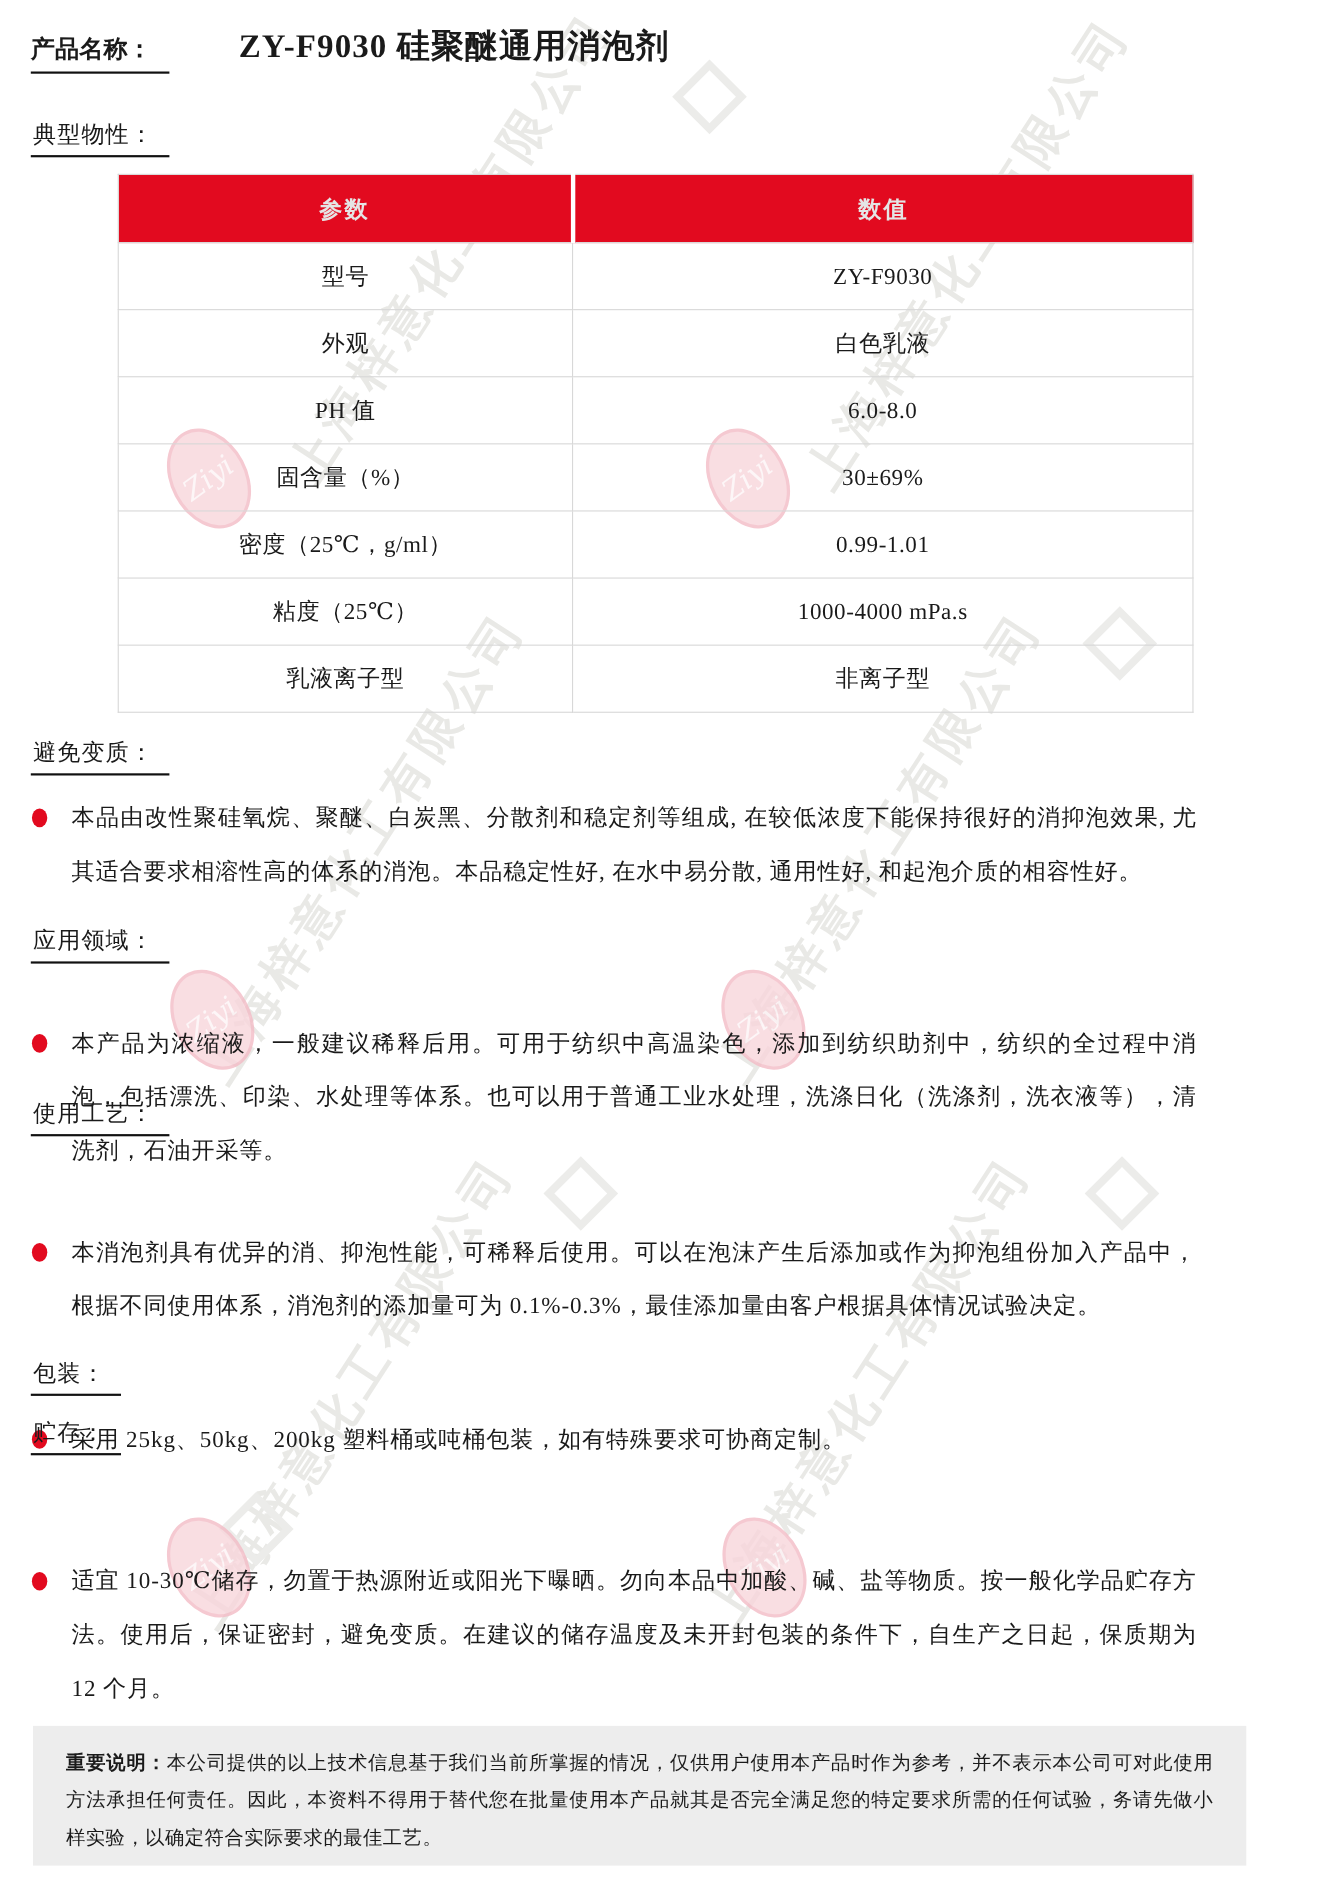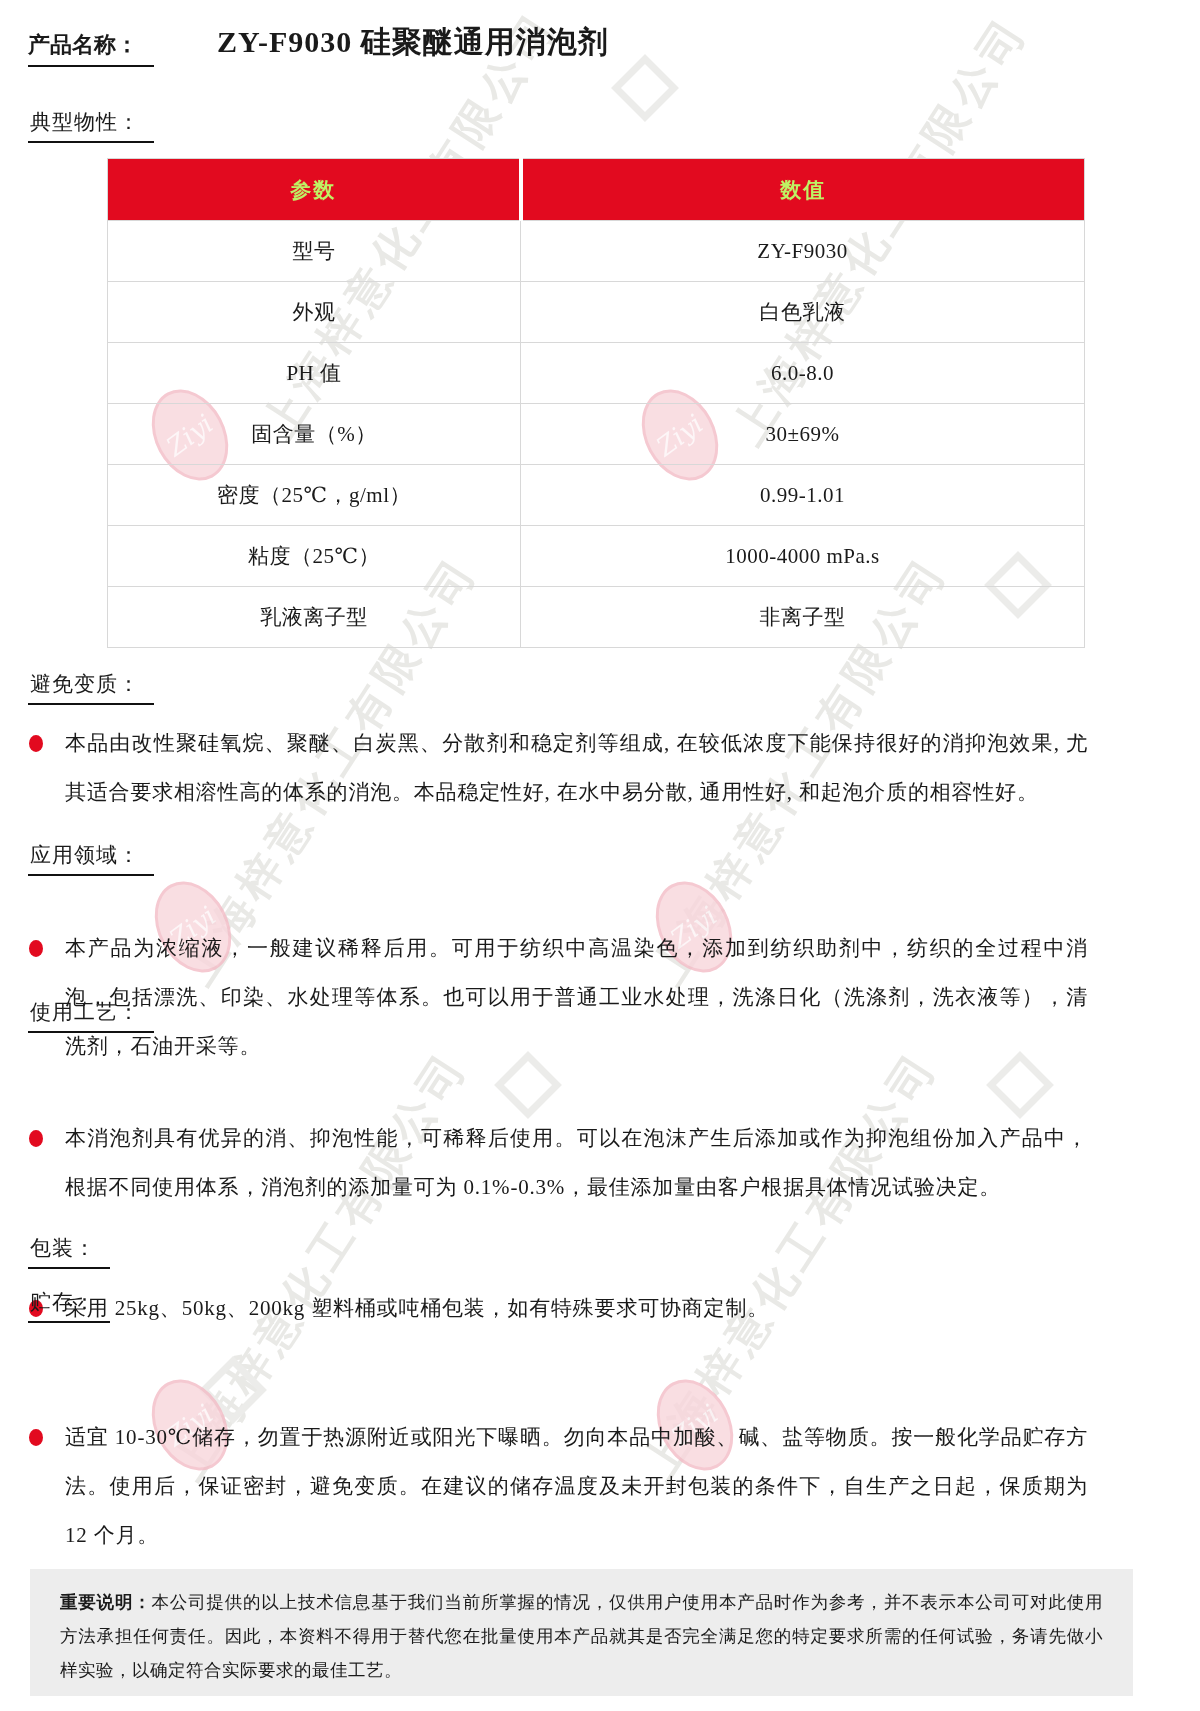--- a/index.html
+++ b/index.html
@@ -29,21 +29,21 @@
   .label-underline{font-weight:bold;border-bottom:2px solid #111;}
   .product-label{font-size:22px;padding:0 16px 5px 0;}
   .product-title{font-size:30px;font-weight:bold;margin-left:26px;letter-spacing:1px;}
 
   .sec-heading{position:absolute;left:28px;font-size:21px;font-weight:normal;
                padding:0 14px 5px 2px;border-bottom:2px solid #111;letter-spacing:1px;}
 
   table.props{position:absolute;left:107px;top:158px;width:978px;border-collapse:collapse;
               table-layout:fixed;}
   table.props col.c1{width:413px;}
-  table.props th{background:#e20a1f;color:#bef264;font-size:21px;font-weight:bold;
+  table.props th{background:#e20a1f;color:#e5e5e5;font-size:21px;font-weight:bold;
                  height:59px;letter-spacing:2px;}
   table.props th:first-child{border-right:4px solid #ffffff;}
   table.props td{height:58px;text-align:center;vertical-align:middle;font-size:21px;
                  border:1px solid #d8d8d8;background:transparent;letter-spacing:.5px;}
   table.props{border:1px solid #d8d8d8;}
 
   .bullet{position:absolute;left:65px;width:1023px;}
   .bullet .dot{position:absolute;left:-36px;top:16px;width:14px;height:17px;
                border-radius:50%;background:#e20a1f;}
   .bullet p{margin:0;font-size:21px;line-height:49px;text-align:justify;

